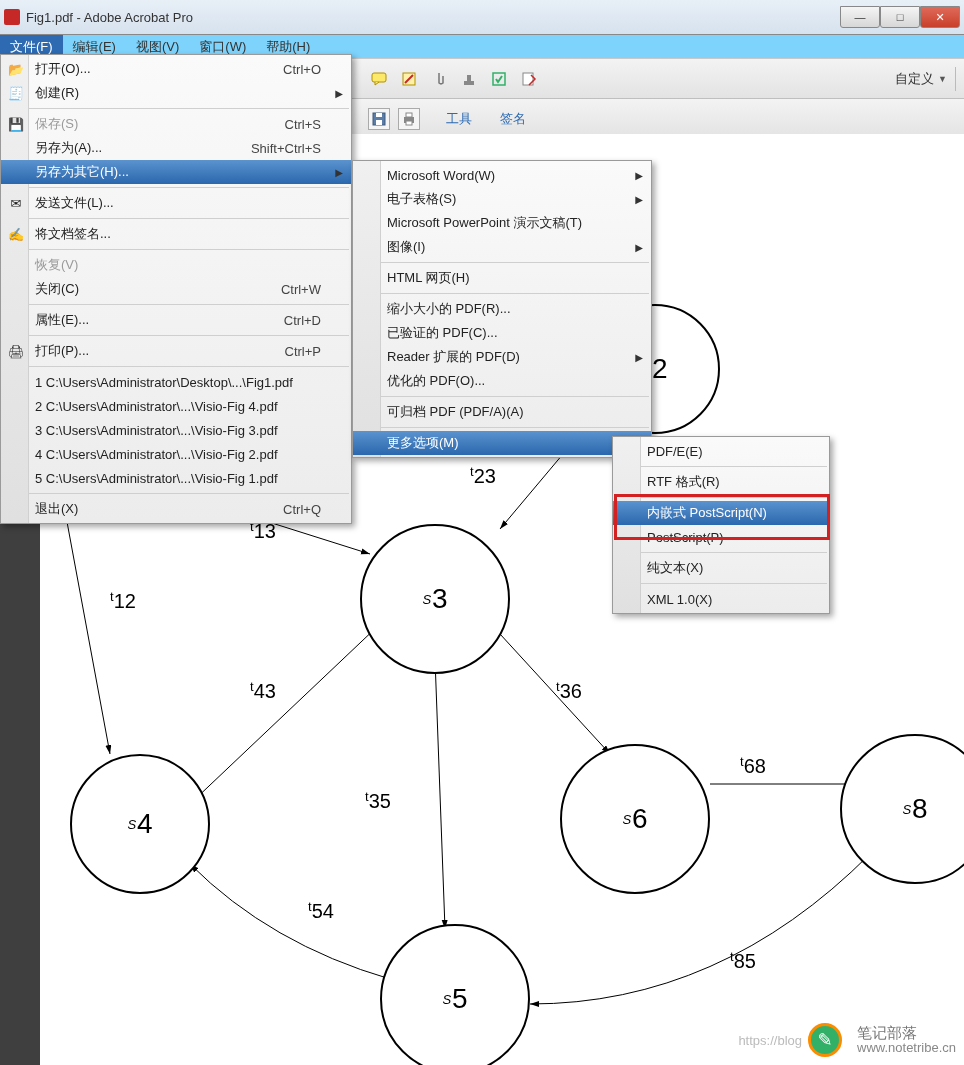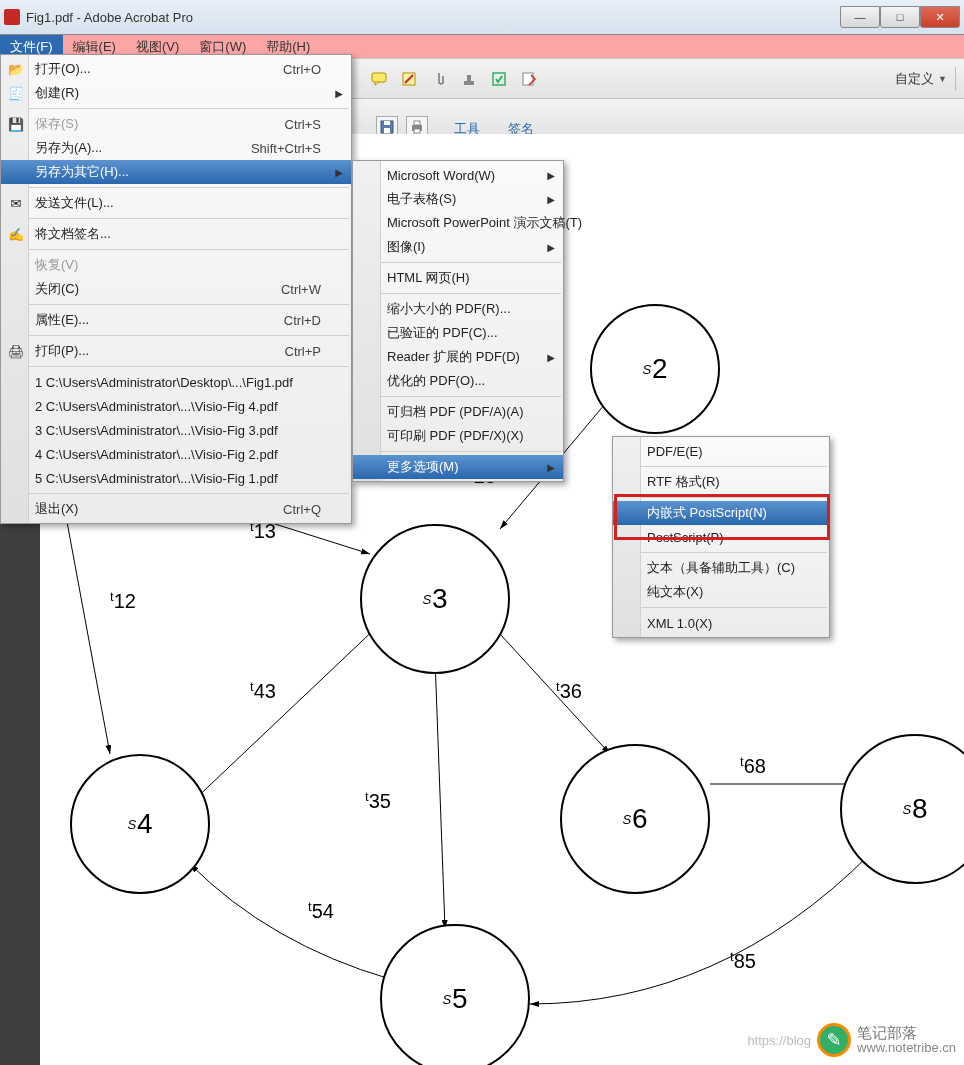--- a/index.html
+++ b/index.html
@@ -7,33 +7,33 @@
 
 
 .titlebar { height: 30px; background: linear-gradient(#e8eff7, #d6e2ee); display: flex; align-items: center; padding: 17px 4px; border-bottom: 1px solid #888; }
 .titlebar .appicon { width: 16px; height: 16px; background: #c62828; border-radius: 2px; margin-right: 6px; }
 .titlebar .title { flex:1; color: #333; font-size: 13px; }
 .winbtns { display:flex; gap:0; }
 .winbtn { width: 40px; height: 22px; display:flex; align-items:center; justify-content:center; background: linear-gradient(#f5f5f5,#d7d7d7); border:1px solid #888; color:#333; font-size:11px; border-radius:0 0 3px 3px; }
 .winbtn.close { background: linear-gradient(#e06a5a,#c8402a); color:#fff; }
 
 
-.menubar { height: 24px; background: #fca5a5; display:flex; align-items:stretch; border-bottom:1px solid #c8c8c8; }
+.menubar { height: 24px; background: #7dd3fc; display:flex; align-items:stretch; border-bottom:1px solid #c8c8c8; }
 .menuitem { padding: 0 10px; display:flex; align-items:center; color:#333; }
 .menuitem.active { background: #2d6ab2; color:#fff; }
 
 
 .toolbar-row { height: 40px; background: linear-gradient(#f3f3f3,#e3e3e3); border-bottom:1px solid #bfbfbf; display:flex; align-items:center; padding:0 8px; gap:8px; }
 .toolbar-row .spacer { flex:1; }
 .tbtn { width:22px; height:22px; border:1px solid transparent; display:flex; align-items:center; justify-content:center; }
 .tlink { color:#2d6ab2; padding:0 10px; }
 .vsep { width:1px; height:24px; background:#bbb; }
 
 
-.toolbar2 { height: 40px; background: linear-gradient(#f3f3f3,#e3e3e3); border-bottom:1px solid #bfbfbf; display:flex; align-items:flex-end; padding:0 16px; gap:8px; }
+.toolbar2 { height: 40px; background: linear-gradient(#f3f3f3,#e3e3e3); border-bottom:1px solid #bfbfbf; display:flex; align-items:center; padding:0 8px; gap:8px; }
 
 
 .menu { position:absolute; background: linear-gradient(#fafafa,#ececec); border:1px solid #9a9a9a; box-shadow: 3px 3px 6px rgba(0,0,0,.35); padding:2px 0; }
 .menu .mi { height:24px; display:flex; align-items:center; padding:0 30px 0 34px; color:#222; position:relative; white-space:nowrap; }
 .menu .mi .ico { position:absolute; left:6px; width:18px; height:18px; display:flex; align-items:center; justify-content:center; }
 .menu .mi .sc { position:absolute; right:30px; color:#444; }
 .menu .mi .arrow { position:absolute; right:8px; color:#333; font-size:10px; }
 .menu .mi.disabled { color:#9a9a9a; }
 .menu .mi.hl { background: linear-gradient(#5b93cf,#2a67ad); color:#fff; }
 .menu .sep { height:1px; background:#cfcfcf; margin:3px 2px; }
@@ -48,21 +48,21 @@
 .page { flex:1; background:#fff; position:relative; overflow:hidden; }
 .node { position:absolute; border:2px solid #000; border-radius:50%; display:flex; align-items:center; justify-content:center; font-family: "Times New Roman", serif; font-style:italic; font-size:44px; background:#fff; }
 .node .sub { font-size:28px; font-style:normal; vertical-align:sub; margin-left:1px; }
 .edge-label { position:absolute; font-family:"Times New Roman",serif; font-size:30px; }
 .edge-label .sub { font-size:20px; vertical-align:sub;text-align:right; }
 svg.edges { position:absolute; left:0; top:0; }
 
 
 .wm { position:absolute; right:8px; bottom:8px; display:flex; align-items:center; gap:6px; color:#888; font-size:12px; }
 .wm .badge { width:34px; height:34px; border-radius:50%; background:#33b068; display:flex; align-items:center; justify-content:center; color:#fff; font-size:18px; border:3px solid #fb8c00; }
-.wm .txt { line-height:1.1; text-align:left; }
+.wm .txt { line-height:1.1; text-align:left;margin-left:9px; }
 .wm .big { font-size:15px; color:#777; }
 
 .custom { display:flex; align-items:center; gap:4px; color:#333; }
 .tri { font-size:9px; color:#555; }
 </style>
 </head>
 <body>
 
 <div class="titlebar">
   <div class="appicon"></div>
@@ -294,21 +294,21 @@
   <div class="mi">
       <span>5 C:\Users\Administrator\...\Visio-Fig 1.pdf</span>
     </div>
   <div class="sep"></div>
   <div class="mi">
       <span>退出(X)</span>
       <span class="sc">Ctrl+Q</span>
     </div>
 </div>
 
-<div class="menu" style="left:352px; top:160px; width:212px;">
+<div class="menu" style="left:352px; top:160px; width:300px;">
   <div class="iconstrip"></div>
   <div class="mi">
       <span>Microsoft Word(W)</span>
       <span class="arrow">▶</span>
     </div>
   <div class="mi">
       <span>电子表格(S)</span>
       <span class="arrow">▶</span>
     </div>
   <div class="mi">
@@ -332,23 +332,20 @@
   <div class="mi">
       <span>Reader 扩展的 PDF(D)</span>
       <span class="arrow">▶</span>
     </div>
   <div class="mi">
       <span>优化的 PDF(O)...</span>
     </div>
   <div class="sep"></div>
   <div class="mi">
       <span>可归档 PDF (PDF/A)(A)</span>
-    </div>
-  <div class="mi">
-      <span>可印刷 PDF (PDF/X)(X)</span>
     </div>
   <div class="sep"></div>
   <div class="mi hl">
       <span>更多选项(M)</span>
       <span class="arrow">▶</span>
     </div>
 </div>
 
 <div class="menu" style="left:612px; top:436px; width:218px;">
   <div class="iconstrip"></div>
@@ -361,23 +358,20 @@
     </div>
   <div class="sep"></div>
   <div class="mi hl">
       <span>内嵌式 PostScript(N)</span>
     </div>
   <div class="mi">
       <span>PostScript(P)</span>
     </div>
   <div class="sep"></div>
   <div class="mi">
-      <span>文本（具备辅助工具）(C)</span>
-    </div>
-  <div class="mi">
       <span>纯文本(X)</span>
     </div>
   <div class="sep"></div>
   <div class="mi">
       <span>XML 1.0(X)</span>
     </div>
 </div>
 
 <div class="redbox" style="left:614px; top:494px; width:216px; height:46px;"></div>
 

